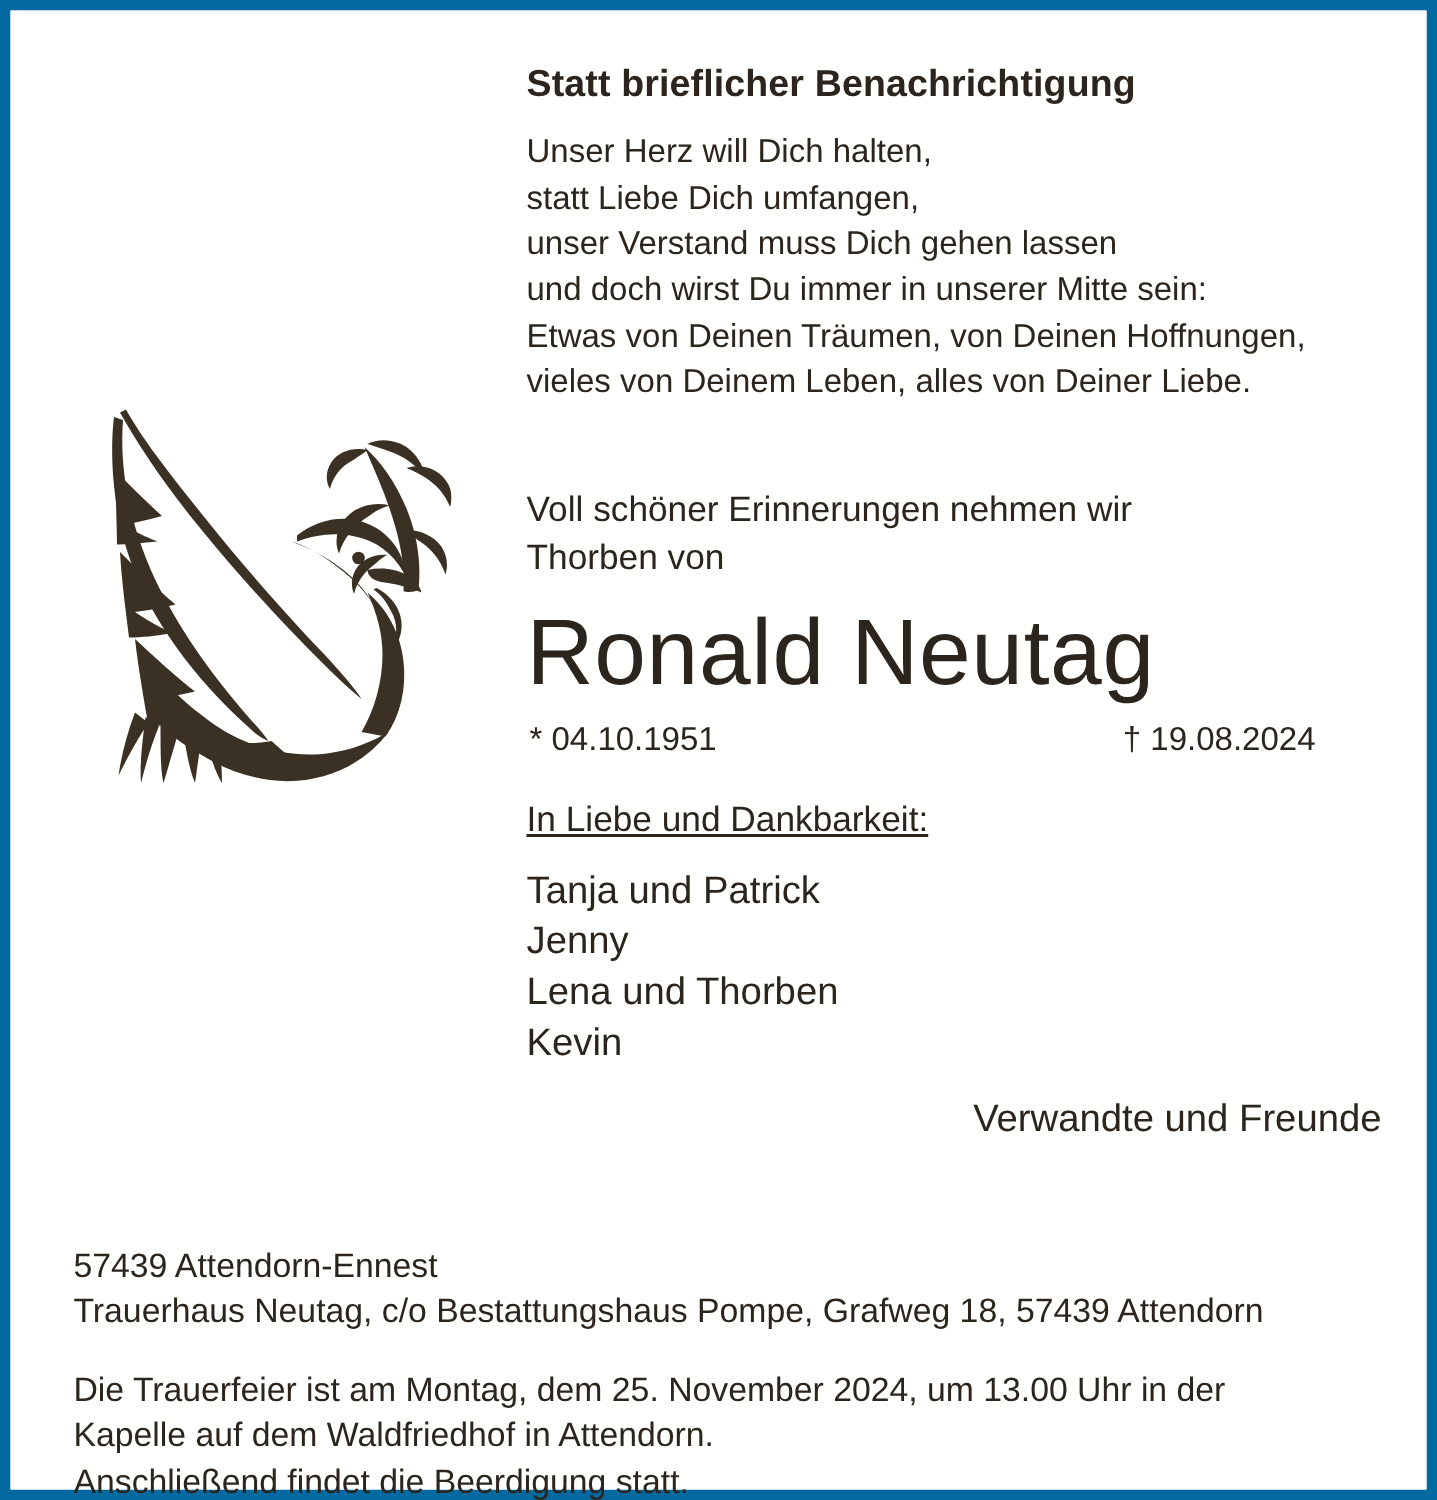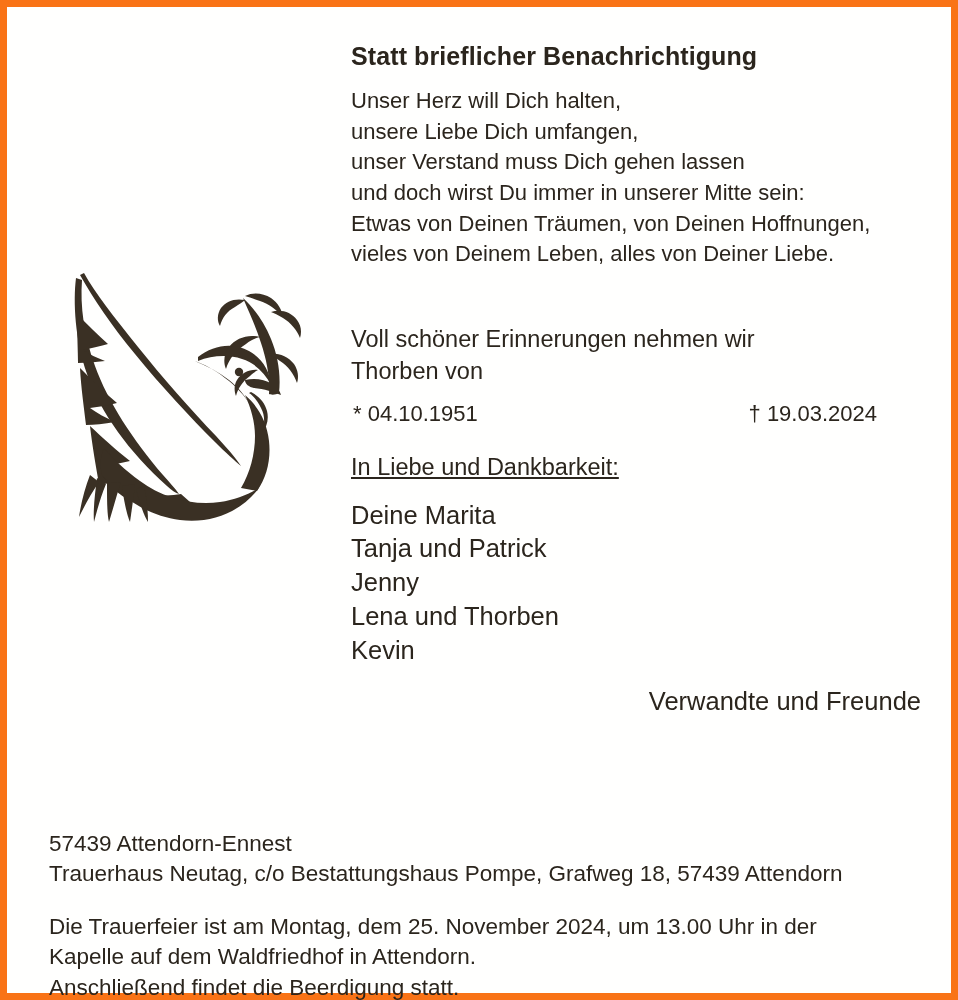--- a/index.html
+++ b/index.html
@@ -15,21 +15,21 @@
   }
 
   
   .notice-frame {
     position: absolute;
     left: 0;
     top: 0;
     width: 958px;
     height: 1000px;
     box-sizing: border-box;
-    border: 7px solid #f97316;
+    border: 7px solid #0369a1;
     background: #ffffff;
   }
   .notice-page {
     position: absolute;
     left: 0;
     top: 0;
     width: 944px;
     height: 986px;
     background: #fffffe;
   }
@@ -225,42 +225,42 @@
         </g>
       </svg>
     </div>
 
     <div class="main-col">
 
       <div class="heading">Statt brieflicher Benachrichtigung</div>
 
       <div class="poem">
         <div class="pline">Unser Herz will Dich halten,</div>
-        <div class="pline">unsere Liebe Dich umfangen,</div>
+        <div class="pline">statt Liebe Dich umfangen,</div>
         <div class="pline">unser Verstand muss Dich gehen lassen</div>
         <div class="pline">und doch wirst Du immer in unserer Mitte sein:</div>
         <div class="pline">Etwas von Deinen Träumen, von Deinen Hoffnungen,</div>
         <div class="pline">vieles von Deinem Leben, alles von Deiner Liebe.</div>
       </div>
 
       <div class="farewell">
         <div class="pline">Voll schöner Erinnerungen nehmen wir</div>
         <div class="pline">Thorben von</div>
       </div>
 
+      <div class="deceased-name">Ronald Neutag</div>
 
       <div class="dates-row">
         <span class="date-item">* 04.10.1951</span>
-        <span class="date-item">† 19.03.2024</span>
+        <span class="date-item">† 19.08.2024</span>
       </div>
 
       <div class="thanks-line">In Liebe und Dankbarkeit:</div>
 
       <div class="survivors">
-        <div class="surv-item">Deine Marita</div>
         <div class="surv-item">Tanja und Patrick</div>
         <div class="surv-item">Jenny</div>
         <div class="surv-item">Lena und Thorben</div>
         <div class="surv-item">Kevin</div>
         <div class="surv-item spaced-before">Verwandte und Freunde</div>
       </div>
 
     </div>
 
     <div class="footer">

